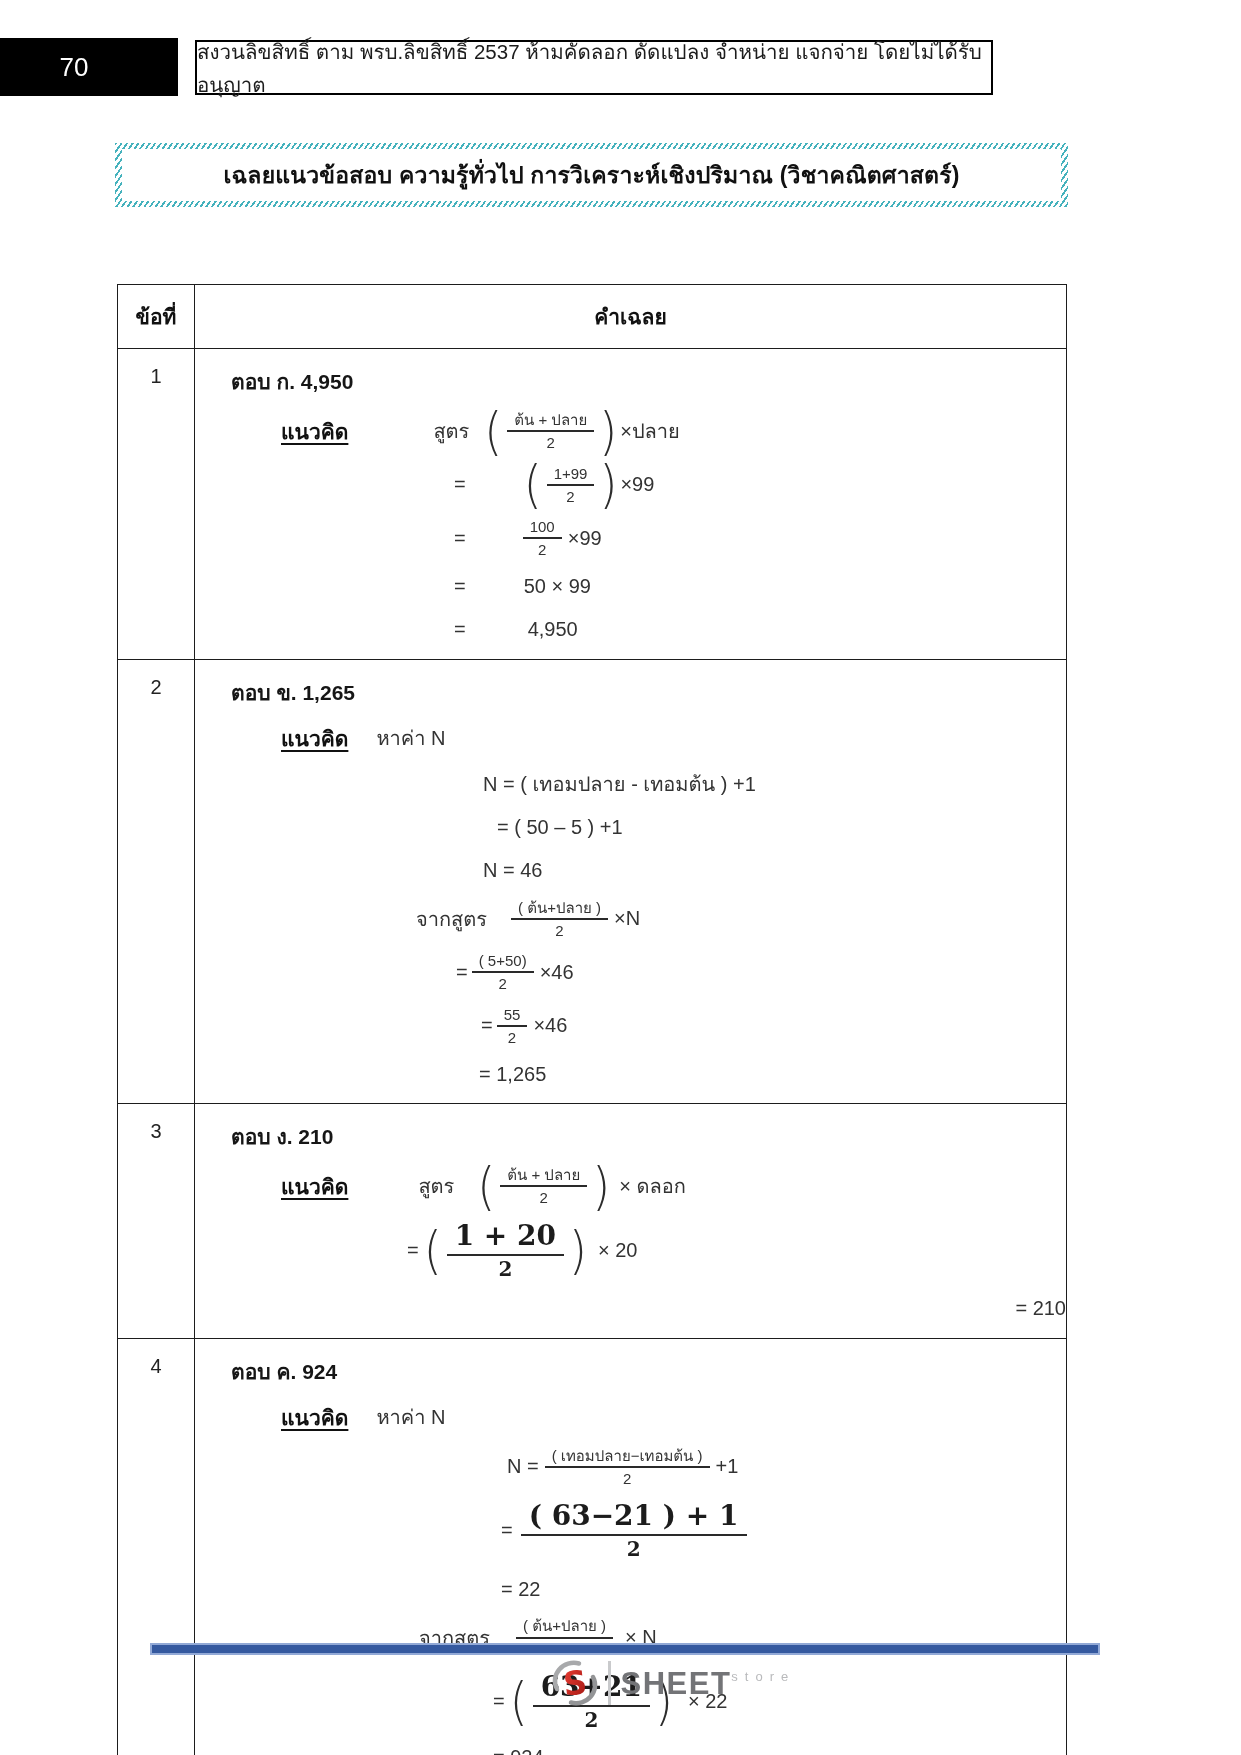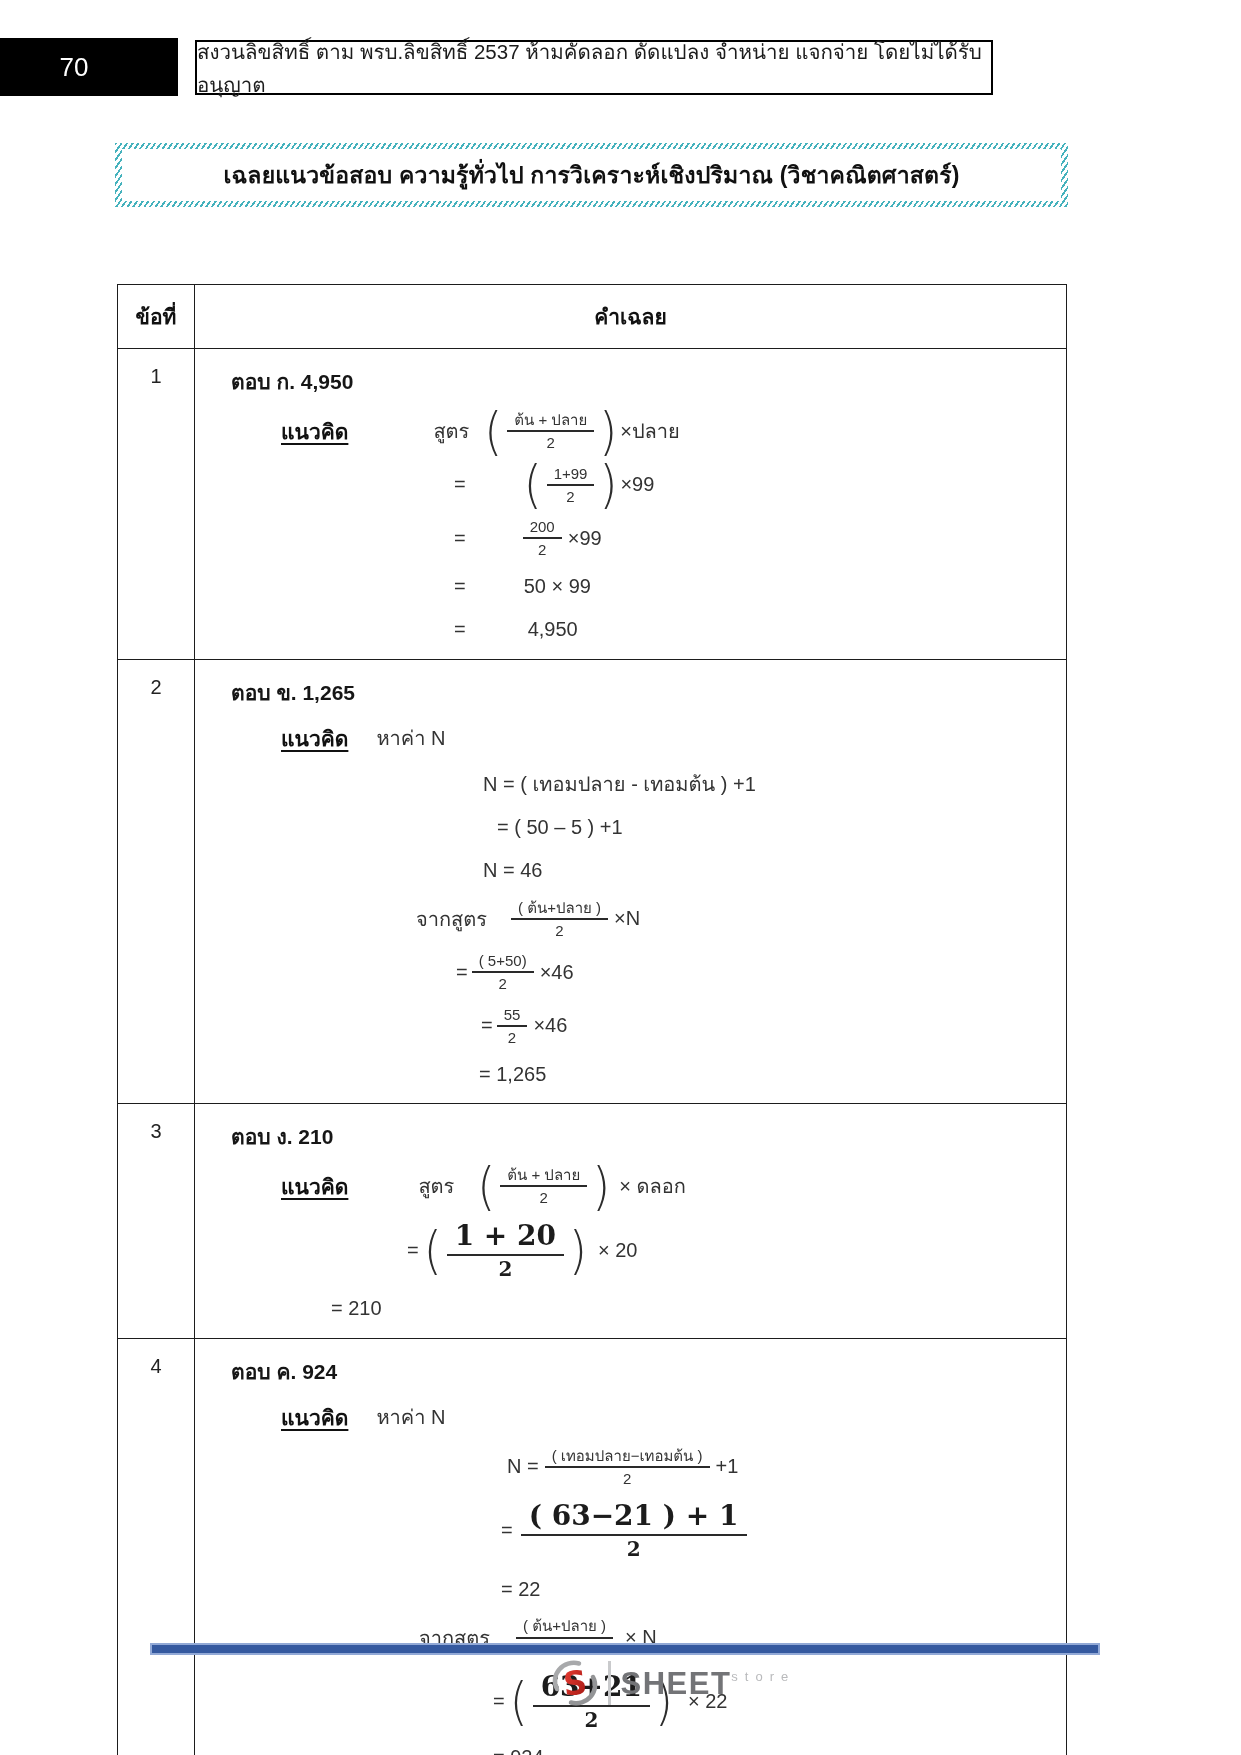--- a/index.html
+++ b/index.html
@@ -117,21 +117,21 @@
                 </span>
                 <span class="bigp">)</span>
               </span>
               <span class="t">×99</span>
             </div>
             <div class="fline" style="margin-left: 243px;">
               <span class="t">=</span>
               <span class="sp" style="width: 55px;"></span>
               <span class="fwrap">
                 <span class="frac">
-                  <span class="num">200</span>
+                  <span class="num">100</span>
                   <span class="den">2</span>
                 </span>
               </span>
               <span class="sp" style="width: 4px;"></span>
               <span class="t">×99</span>
             </div>
             <div class="fline" style="margin-left: 243px;">
               <span class="t">=</span>
               <span class="sp" style="width: 58px;"></span>
               <span class="t">50 × 99</span>
@@ -229,21 +229,21 @@
                 <span class="bigp">(</span>
                 <span class="frac serif">
                   <span class="num">1 + 20</span>
                   <span class="den">2</span>
                 </span>
                 <span class="bigp">)</span>
               </span>
               <span class="sp" style="width: 8px;"></span>
               <span class="t">× 20</span>
             </div>
-            <div class="fline" style="margin-left: 120px;">
+            <div class="fline" style="margin-left: 91px; justify-content: flex-end;">
               <span class="t">= 210</span>
             </div>
           </td>
         </tr>
         <tr>
           <td class="qno">4</td>
           <td class="sol">
             <div class="answer">ตอบ  ค. 924</div>
             <div class="fline" style="margin-left: 70px;">
               <span class="lbl">แนวคิด</span>

